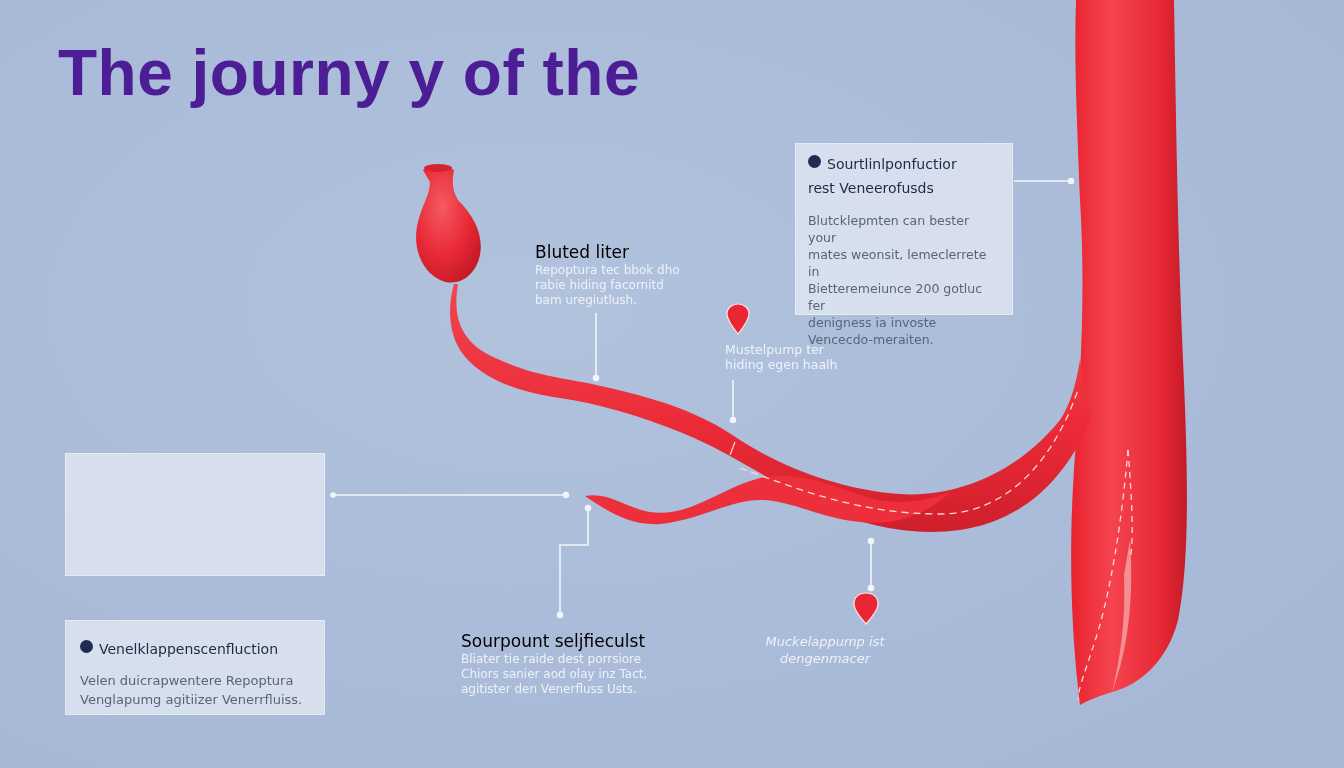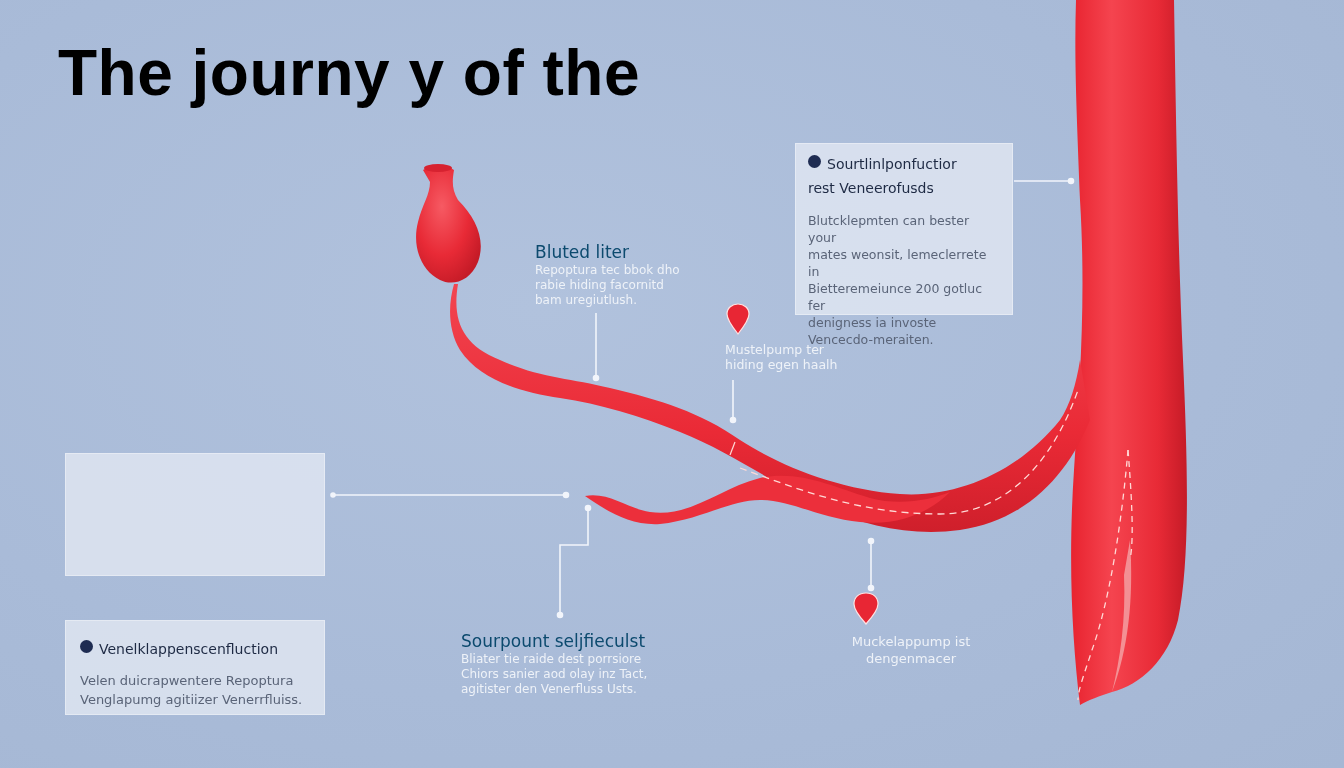--- a/index.html
+++ b/index.html
@@ -9,38 +9,38 @@
       font-family: "DejaVu Sans", sans-serif;
     }
     .bg-grad {
       position: absolute; inset: 0;
       background: radial-gradient(ellipse at 40% 40%, #b1c2dd 0%, #a9bbd8 60%, #a5b7d4 100%);
     }
     svg.art { position: absolute; left: 0; top: 0; }
     .title {
       position: absolute; left: 58px; top: 36px;
       font-family: "Liberation Sans", sans-serif; font-weight: bold;
-      font-size: 64px; color: #000000; letter-spacing: 0.5px; white-space: nowrap;
+      font-size: 64px; color: #4c1d95; letter-spacing: 0.5px; white-space: nowrap;
     }
     .card {
       position: absolute; background: rgba(225, 231, 242, 0.82);
       border: 1px solid rgba(255,255,255,0.35); box-sizing: border-box;
     }
     .card-title { color: #1e2a44; font-size: 14px; line-height: 24px; }
     .card-body { color: #5a6478; font-size: 12.5px; line-height: 17px; }
     .dot {
       display: inline-block; width: 13px; height: 13px; border-radius: 50%;
       background: #1e2c52; margin-right: 6px; vertical-align: 1px;
     }
     .big-num {
       font-weight: bold; font-size: 27px; color: #1e2a44;
       font-family: "Liberation Sans", sans-serif; letter-spacing: -0.5px;
     }
     .label { position: absolute; }
-    .label .ttl { color: #0c4a6e; font-size: 17px; line-height: 22px; }
+    .label .ttl { color: #000000; font-size: 17px; line-height: 22px; }
     .label .body { color: #eef2f8; font-size: 12px; line-height: 15px; }
     .center { text-align: center; }
   </style>
 </head>
 <body>
 
 <div class="bg-grad"></div>
 
 <svg class="art" width="1344" height="768" viewBox="0 0 1344 768">
   <defs>
@@ -148,16 +148,16 @@
   <div class="body" style="font-size:12.5px;">hiding egen haalh</div>
 </div>
 
 <div class="label" style="left:461px; top:630px;">
   <div class="ttl">Sourpount seljfieculst</div>
   <div class="body">Bliater tie raide dest porrsiore</div>
   <div class="body">Chiors sanier aod olay inz Tact,</div>
   <div class="body">agitister den Venerfluss Usts.</div>
 </div>
 
-<div class="label center" style="left:836px; top:633px; width:150px;">
+<div class="label center" style="left:750px; top:633px; width:150px;font-style:italic;">
   <div class="body" style="font-size:13px; line-height:17px;">Muckelappump ist</div>
   <div class="body" style="font-size:13px; line-height:17px;">dengenmacer</div>
 </div>
 
 </body></html>

